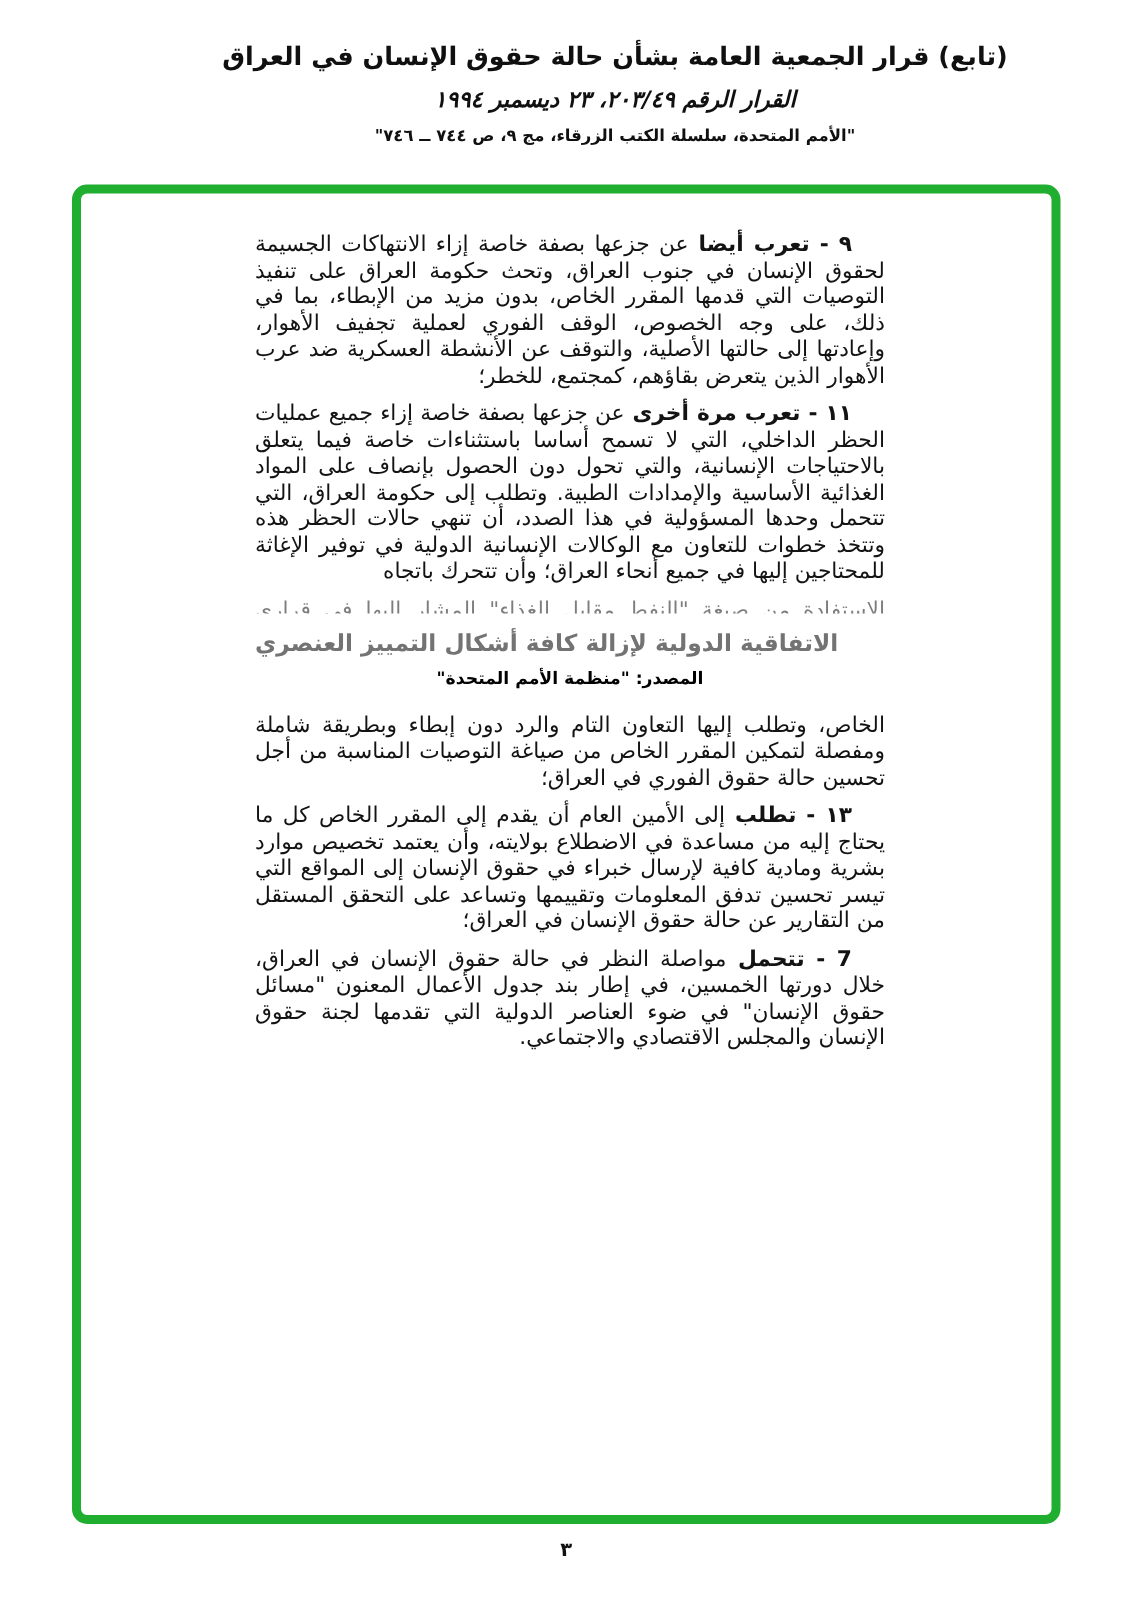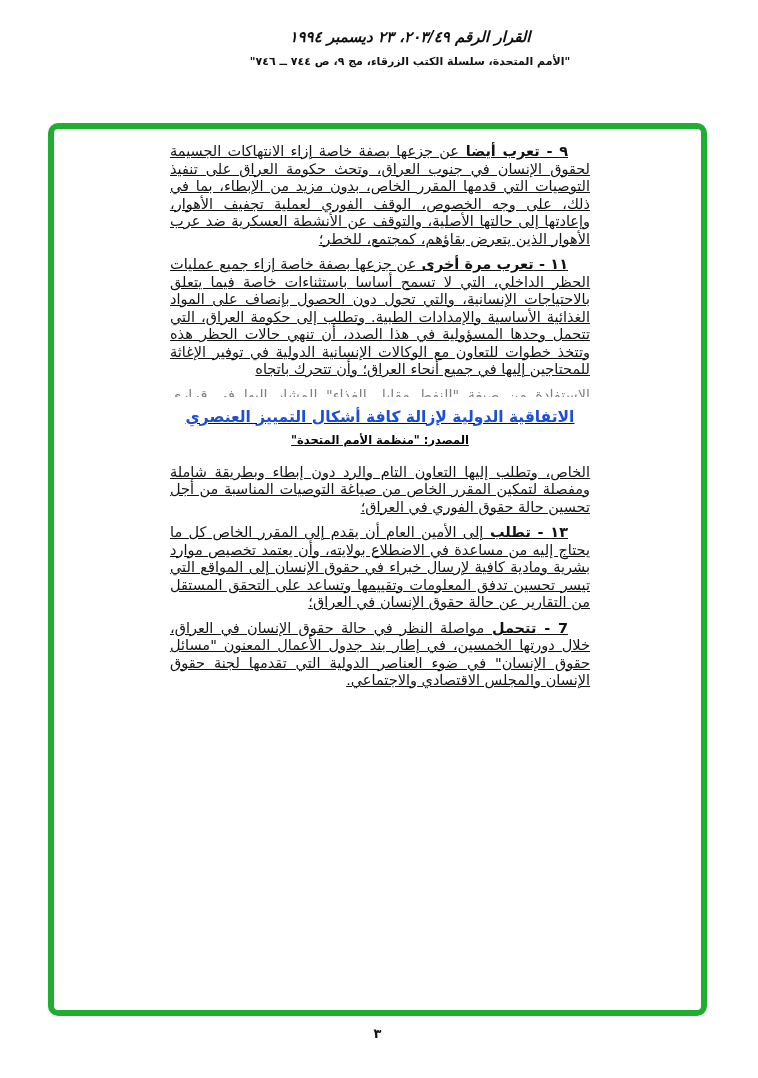--- a/index.html
+++ b/index.html
@@ -15,50 +15,51 @@
   .header .h1 { font-size:17px; font-weight:bold; margin:0 0 9px 0; }
   .header .h2 { font-size:15px; font-weight:bold; margin:0 0 9px 0;font-style:italic; }
   .header .h3 { font-size:11px; font-weight:bold; margin:0; }
   .green-box {
     position:absolute; left:48px; top:123px;
     width:659px; height:893px; box-sizing:border-box;
     border:6px solid #1fae2f; border-radius:10px;
     background:transparent;
   }
   .content {
-    position:absolute; left:170px; top:143px; width:420px;
+    position:absolute; left:170px; top:155px; width:420px;
     direction:rtl; text-align:justify;
-    font-size:14.5px; line-height:17.5px; color:#131313;text-decoration:underline;
+    font-size:14.5px; line-height:17.5px; color:#131313;
   }
   .para { margin:0 0 8px 0; text-indent:22px; }
   .para .pnum { font-weight:bold; }
   .para .plead { font-weight:bold; }
   .flush { text-indent:0; }
   .clipped {
     height:10px; overflow:hidden; opacity:0.55;
     text-align:justify; text-align-last:justify;
     margin:0 0 8px 0;
   }
   .section-heading {
     font-weight:bold; font-size:15.5px; line-height:20px;
-    text-align:center; text-indent:0; margin:10px 0 6px 0; color:#1d4ed8;
+    text-align:left; text-indent:0; margin:10px 0 6px 0; color:#737373;
   }
   .source-line {
     font-weight:bold; font-size:11.5px; line-height:15px;
     text-align:center; text-indent:0; margin:0 0 16px 0; color:#000;
   }
   .page-number {
     position:absolute; left:48px; top:1026px; width:659px;
     text-align:center; font-size:13px; font-weight:bold; color:#111;
   }
 </style>
 </head>
 <body>
 
 <div class="header">
+  <p class="h1">(تابع) قرار الجمعية العامة بشأن حالة حقوق الإنسان في العراق</p>
   <p class="h2">القرار الرقم ٢٠٣/٤٩، ٢٣ ديسمبر ١٩٩٤</p>
   <p class="h3">"الأمم المتحدة، سلسلة الكتب الزرقاء، مج ٩، ص ٧٤٤ ــ ٧٤٦"</p>
 </div>
 
 <div class="green-box"></div>
 
 <div class="content">
 
   <p class="para"><span class="pnum">٩ - </span><span class="plead">تعرب أيضا </span><span>عن جزعها بصفة خاصة إزاء الانتهاكات الجسيمة لحقوق الإنسان في جنوب العراق، وتحث حكومة العراق على تنفيذ التوصيات التي قدمها المقرر الخاص، بدون مزيد من الإبطاء، بما في ذلك، على وجه الخصوص، الوقف الفوري لعملية تجفيف الأهوار، وإعادتها إلى حالتها الأصلية، والتوقف عن الأنشطة العسكرية ضد عرب الأهوار الذين يتعرض بقاؤهم، كمجتمع، للخطر؛</span></p>
 

